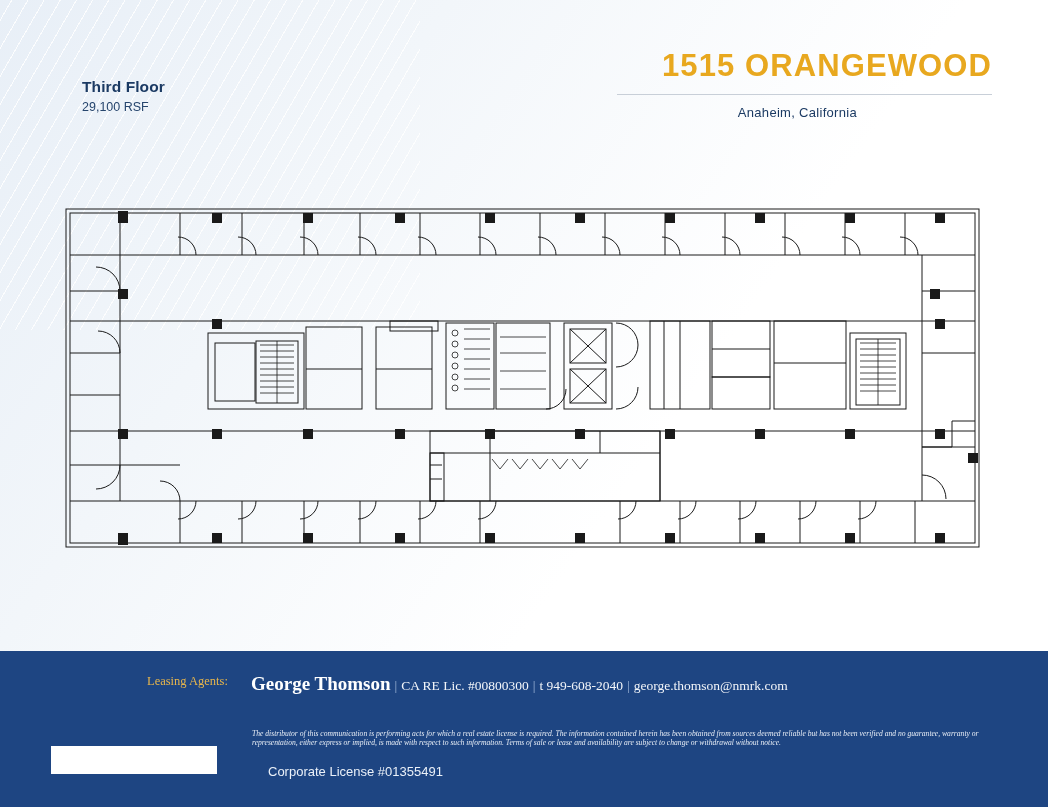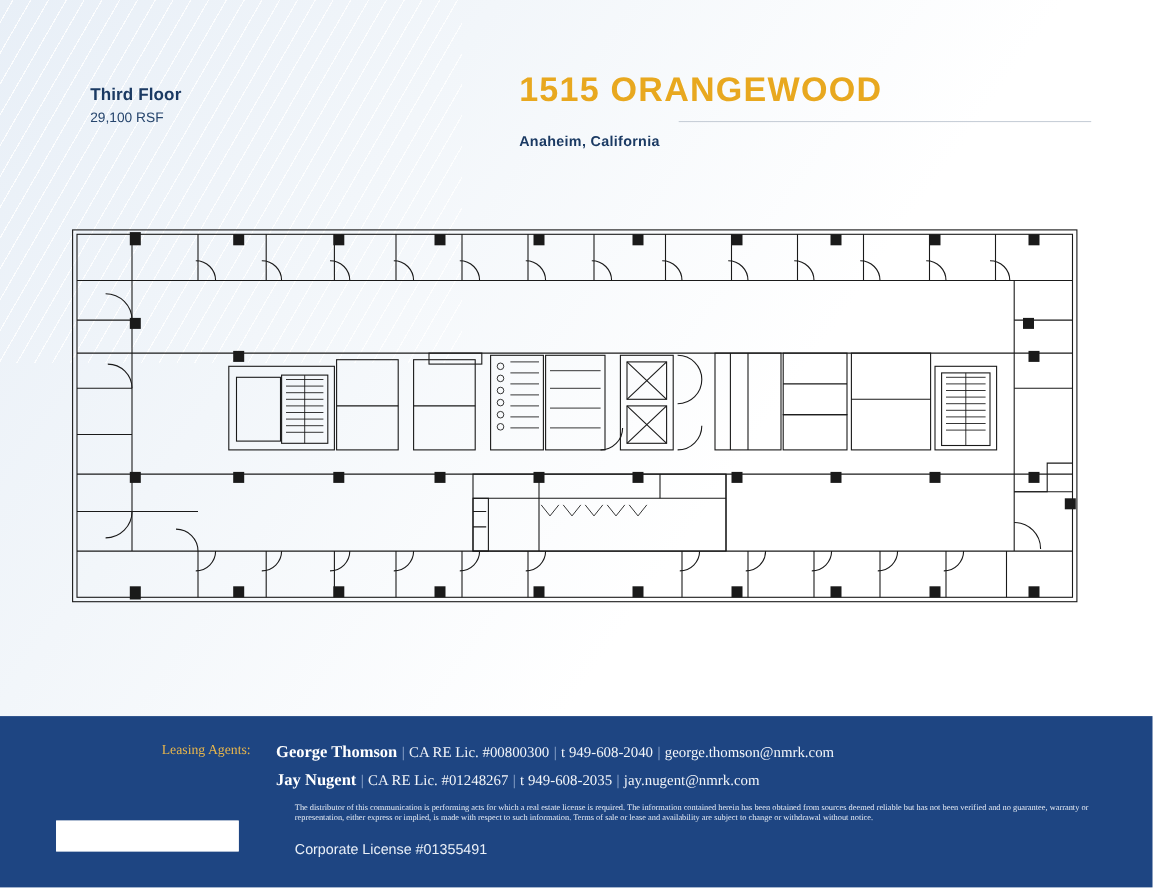--- a/index.html
+++ b/index.html
@@ -49,39 +49,40 @@
   }
   .floor-rsf {
     font-size: 12.5px;
     color: #26456d;
     margin-top: 4px;
   }
 
   .brand-block {
     position: absolute;
     right: 56px;
-    top: 66px;
+    top: 50px;
+    text-align: right;
     width: 520px;
   }
   .brand-title {
     font-size: 31px;
     font-weight: bold;
     color: #e8a81f;
     letter-spacing: 1.1px;
     line-height: 1;
   }
   .brand-rule {
     height: 1px;
     background: #c8cfd8;
     margin: 13px 0 10px auto;
     width: 375px;
   }
   .brand-sub {
     font-size: 13px;
-    font-weight: bold;
+    font-weight: normal;
     color: #1b3a63;
     letter-spacing: 0.3px;
     padding-right: 135px;
   }
 
   
   .plan-wrap {
     position: absolute;
     left: 60px;
     top: 203px;
@@ -116,36 +117,37 @@
   }
   .agent-row {
     margin-left: 104px;
     font-size: 13.5px;
     line-height: 25px;
     color: #f2f5f9;
     white-space: nowrap;
   }
   .agent-name {
     font-weight: bold;
-    font-size: 15px;
+    font-size: 19px;
     color: #ffffff;
   }
   .sep {
     color: #9db4d6;
     padding: 0 4px;
   }
   .disclaimer {
     position: absolute;
-    left: 268px;
+    left: 252px;
     top: 78px;
     width: 740px;
     font-family: "Liberation Serif", serif;
     font-size: 7.6px;
     line-height: 9.4px;
     color: #e6ecf5;
+    font-style: italic;
   }
   .corp-license {
     position: absolute;
     left: 268px;
     top: 113px;
     font-family: Liberation Sans, sans-serif;
     font-size: 13px;
     color: #eaf0f8;
   }
   .logo-box {
@@ -415,23 +417,20 @@
 
   <div class="footer">
 
     <div class="agents">
       <div class="agents-label">Leasing Agents:</div>
 
       <div class="agent-row">
         <span class="agent-name">George Thomson</span><span class="sep">|</span><span>CA RE Lic. #00800300</span><span class="sep">|</span><span>t  949-608-2040</span><span class="sep">|</span><span>george.thomson@nmrk.com</span>
       </div>
 
-      <div class="agent-row">
-        <span class="agent-name">Jay Nugent</span><span class="sep">|</span><span>CA RE Lic. #01248267</span><span class="sep">|</span><span>t  949-608-2035</span><span class="sep">|</span><span>jay.nugent@nmrk.com</span>
-      </div>
     </div>
 
     <div class="disclaimer">The distributor of this communication is performing acts for which a real estate license is required. The information contained herein has been obtained from sources deemed reliable but has not been verified and no guarantee, warranty or representation, either express or implied, is made with respect to such information. Terms of sale or lease and availability are subject to change or withdrawal without notice.</div>
     <div class="corp-license">Corporate License #01355491</div>
     <div class="logo-box"></div>
   </div>
 
 </div>
 
 </body></html>

